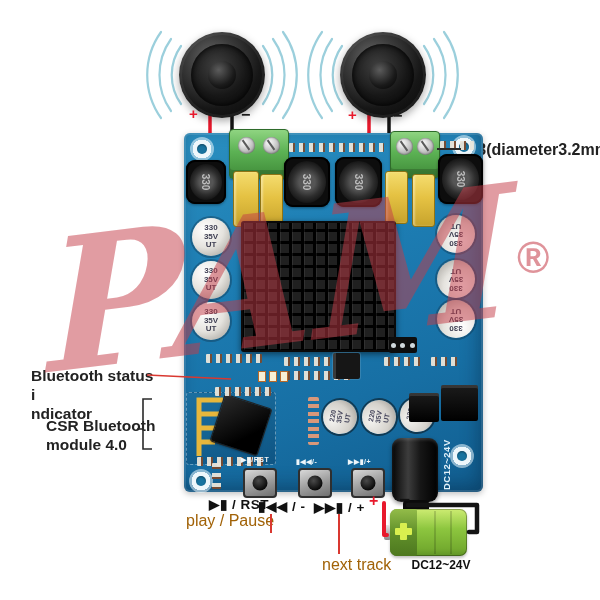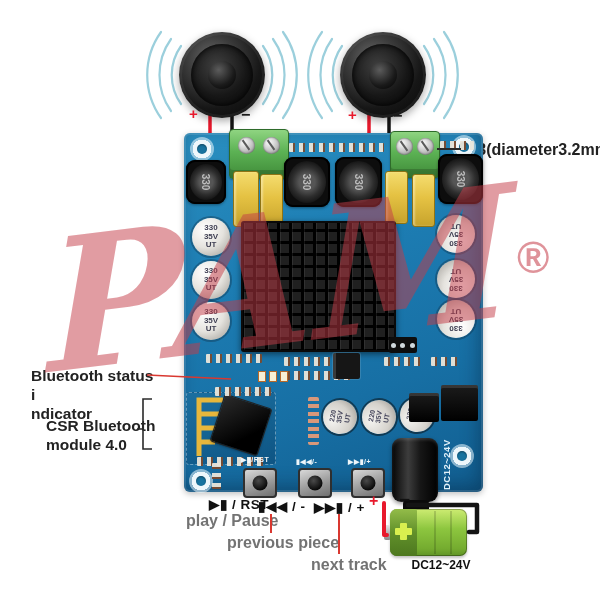--- a/index.html
+++ b/index.html
@@ -5,21 +5,21 @@
   html,body{margin:0;padding:0;}
   .stage{position:relative;width:600px;height:600px;background:#ffffff;overflow:hidden;
          font-family:"Liberation Sans",sans-serif;}
   .abs{position:absolute;}
   .pre{white-space:pre-line;}
 
   
   .lbl{position:absolute;color:#222;font-weight:600;font-size:15.5px;line-height:19px;}
   .redlbl{position:absolute;color:var(--label-red,#d33a30);font-weight:600;font-size:15.5px;line-height:18px;}
   .combo{position:absolute;color:#111;font-weight:700;font-size:13.5px;letter-spacing:.5px;}
-  .caption{position:absolute;color:#737373;font-weight:700;font-size:16px;}
+  .caption{position:absolute;color:#a16207;font-weight:400;font-size:16px;}
   .polarity{position:absolute;font-weight:700;font-size:16px;}
 
   
   .watermark{position:absolute;left:46px;top:188px;z-index:9;pointer-events:none;
     font-family:"DejaVu Serif",serif;font-style:italic;font-weight:900;
     font-size:182px;line-height:1;letter-spacing:2px;
     color:var(--watermark-red,#c53c48);opacity:.5;
     transform:rotate(-7deg) skewX(-6deg);}
   .wmreg{position:absolute;left:517px;top:233px;z-index:9;pointer-events:none;
     font-size:44px;font-weight:700;color:var(--watermark-red,#c53c48);opacity:.55;}
@@ -288,22 +288,21 @@
 
   <span class="lbl" style="left:464px;top:140px;font-size:16px">M3(diameter3.2mm)</span>
   <span class="lbl pre" style="left:31px;top:366px;width:130px">Bluetooth status i
 ndicator</span>
   <span class="lbl pre" style="left:46px;top:416px;width:110px">CSR Bluetooth
 module 4.0</span>
 
   <span class="combo" style="left:209px;top:496px">▶▮ / RST</span>
   <span class="caption" style="left:186px;top:512px">play / Pause</span>
   <span class="combo" style="left:258px;top:498px">▮◀◀ / -</span>
-  <span class="caption" style="left:227px;top:534px">previous piece</span>
   <span class="combo" style="left:314px;top:499px">▶▶▮ / +</span>
-  <span class="caption" style="left:311px;top:556px">next track</span>
+  <span class="caption" style="left:322px;top:556px">next track</span>
 
   <span class="polarity" style="left:369px;top:492px;color:var(--wire-red,#e8192c);z-index:6">+</span>
   <span class="polarity" style="left:399px;top:489px;color:#111;font-size:19px;z-index:6">−</span>
 
   <div class="watermark">PAM</div>
   <div class="wmreg">®</div>
 </div>
 
 </body></html>

